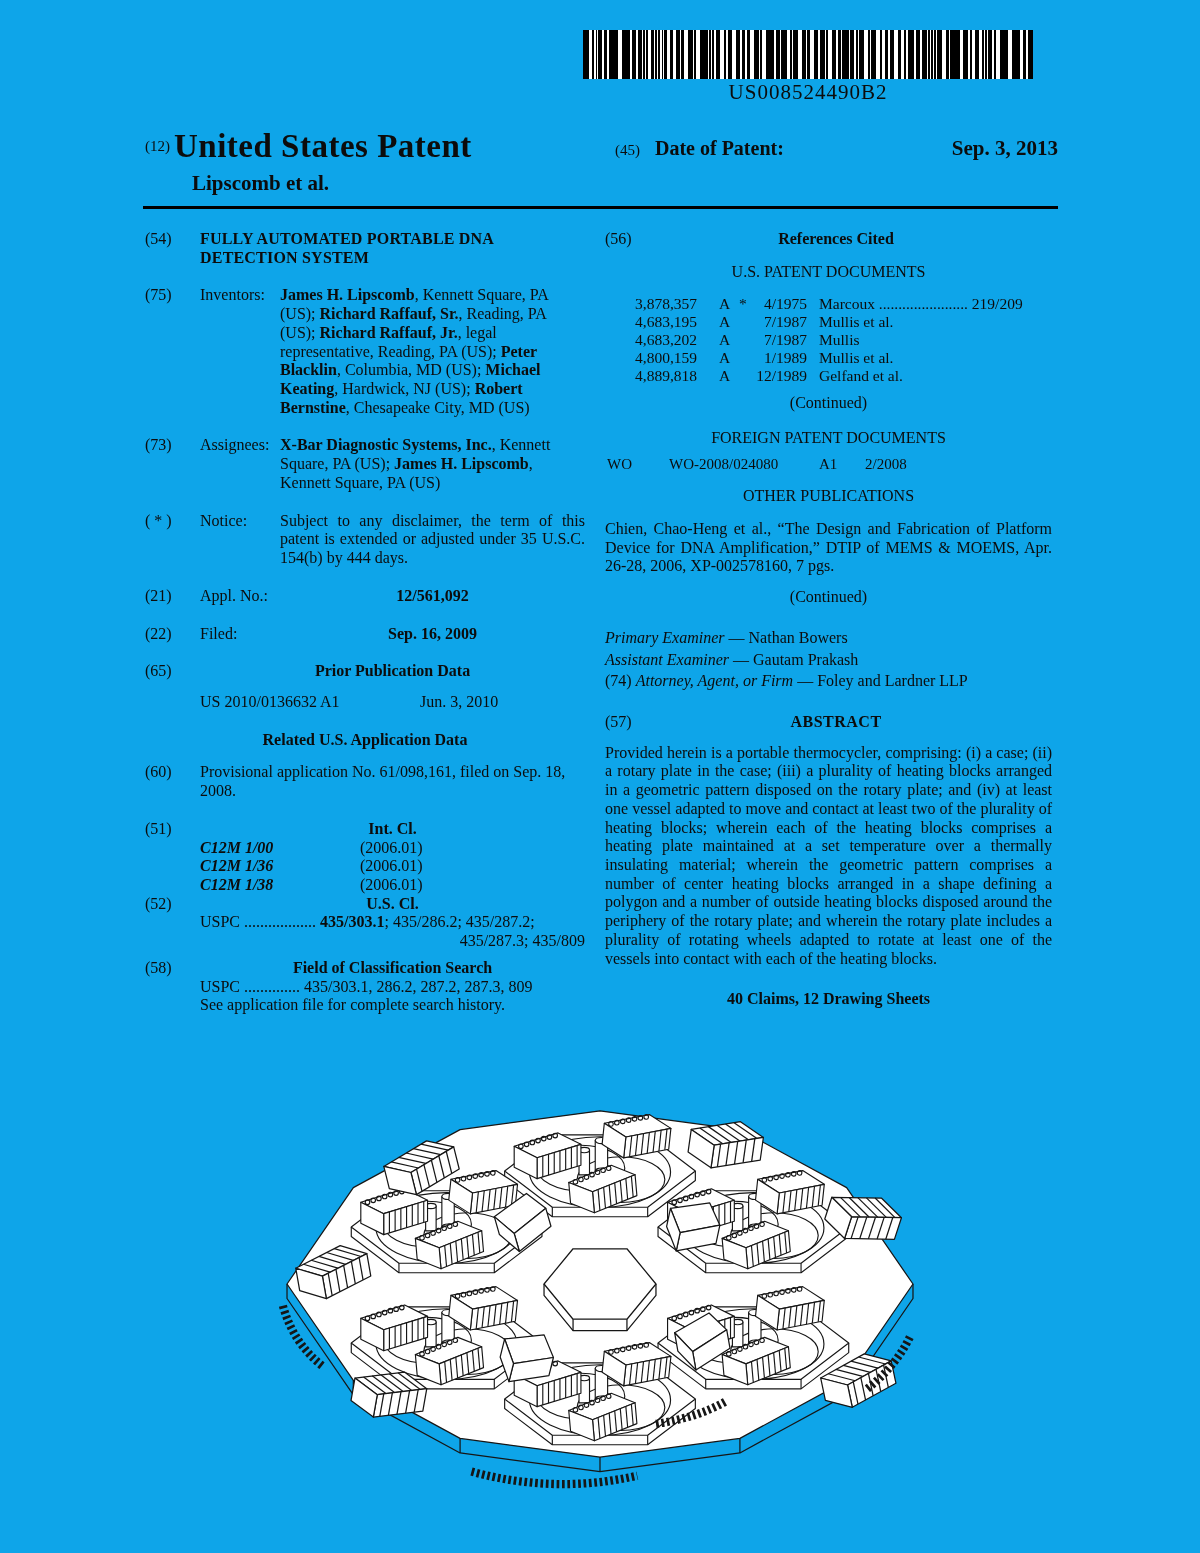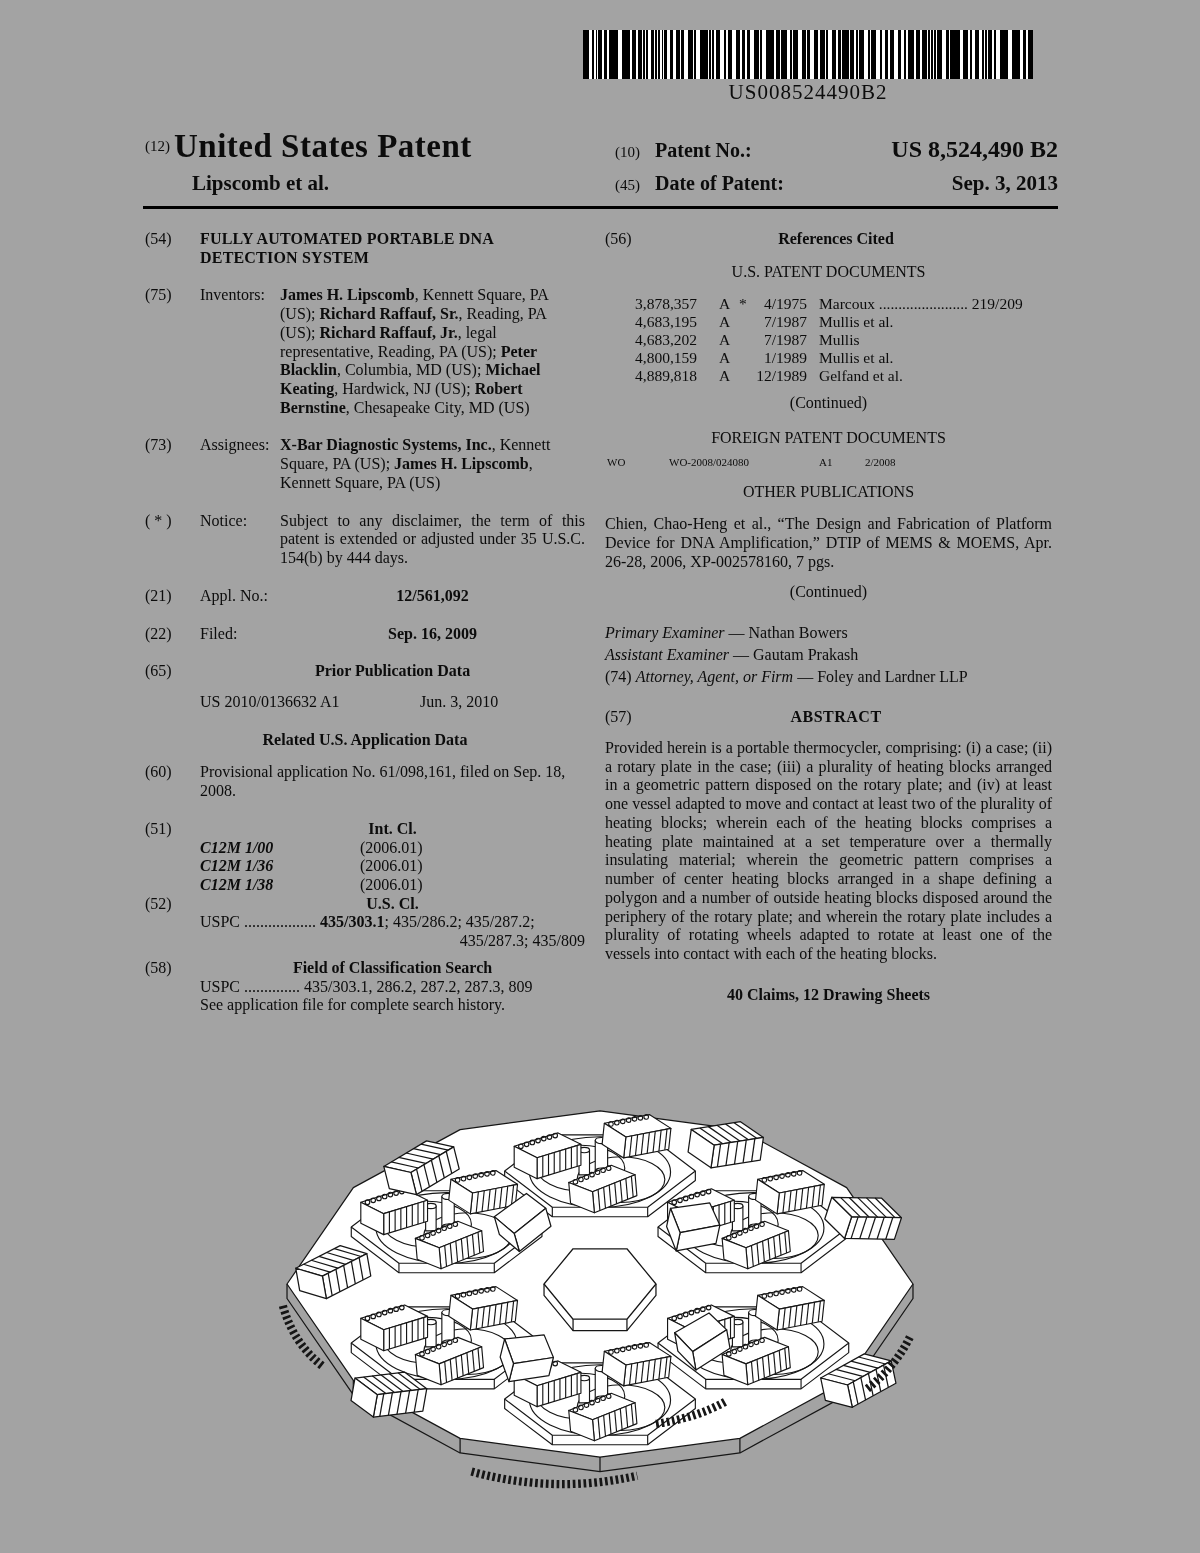--- a/index.html
+++ b/index.html
@@ -1,18 +1,18 @@
 <!DOCTYPE html>
 <html><head>
 <meta charset="utf-8">
 <style>
   * { margin:0; padding:0; box-sizing:border-box; }
   html,body { background:#e8e8e8; }
   .page {
-    position:relative; width:1200px; height:1553px; background:#a3a3a3;
+    position:relative; width:1200px; height:1553px; background:#0ea5e9;
     font-family:"Liberation Serif", serif; color:#0c0c0c; overflow:hidden;
     margin:0 auto;
   }
   
   .barcode-wrap { position:absolute; left:583px; top:30px; width:450px; text-align:center; }
   .bars {
     height:49px; width:450px; background-color:#fff;
     border-left:3px solid #000; border-right:3px solid #000;
     background-image:
       repeating-linear-gradient(90deg,#000 0 2px, transparent 2px 6px),
@@ -54,21 +54,21 @@
   .intcl-row { display:flex; }
   .intcl-code { width:160px; font-weight:bold; font-style:italic; }
   .uspc2 { text-align:right; }
   
   .refrow { display:flex; line-height:1.16; font-size:15.5px; padding-left:30px; }
   .refrow .rnum { width:84px; }
   .refrow .rkind { width:20px; }
   .refrow .rstar { width:16px; }
   .refrow .rdate { width:52px; text-align:right; }
   .refrow .rname { flex:1; padding-left:12px; }
-  .forrow { display:flex; font-size:11px; padding-left:2px; }
+  .forrow { display:flex; font-size:15px; padding-left:2px; }
   .forrow .fc { width:62px; }
   .forrow .fn { width:150px; }
   .forrow .fk { width:46px; }
   .forrow .fd { width:60px; }
   .gap-s { margin-bottom:8px; }
   .gap-m { margin-bottom:14px; }
   .examiner-line { margin-bottom:3px; }
   .claims-line { text-align:center; font-weight:bold; margin-top:22px; }
   .abs-head { display:flex; margin:22px 0 12px 0; }
   .abs-head .tag { width:55px; }
@@ -91,25 +91,20 @@
 
   <div class="header">
     <div class="hdr-left">
       <div>
         <span class="kind-num">(12)</span>
         <span class="doc-type">United States Patent</span>
       </div>
       <div class="inventor-line">Lipscomb et al.</div>
     </div>
     <div class="hdr-right">
-      <div class="hdr-row">
-        <span class="paren">(10)</span>
-        <span class="lab">Patent No.:</span>
-        <span class="val val-patentno">US 8,524,490 B2</span>
-      </div>
       <div class="hdr-row">
         <span class="paren">(45)</span>
         <span class="lab">Date of Patent:</span>
         <span class="val val-date">Sep. 3, 2013</span>
       </div>
     </div>
   </div>
   <div class="rule"></div>
 
   <div class="cols">

